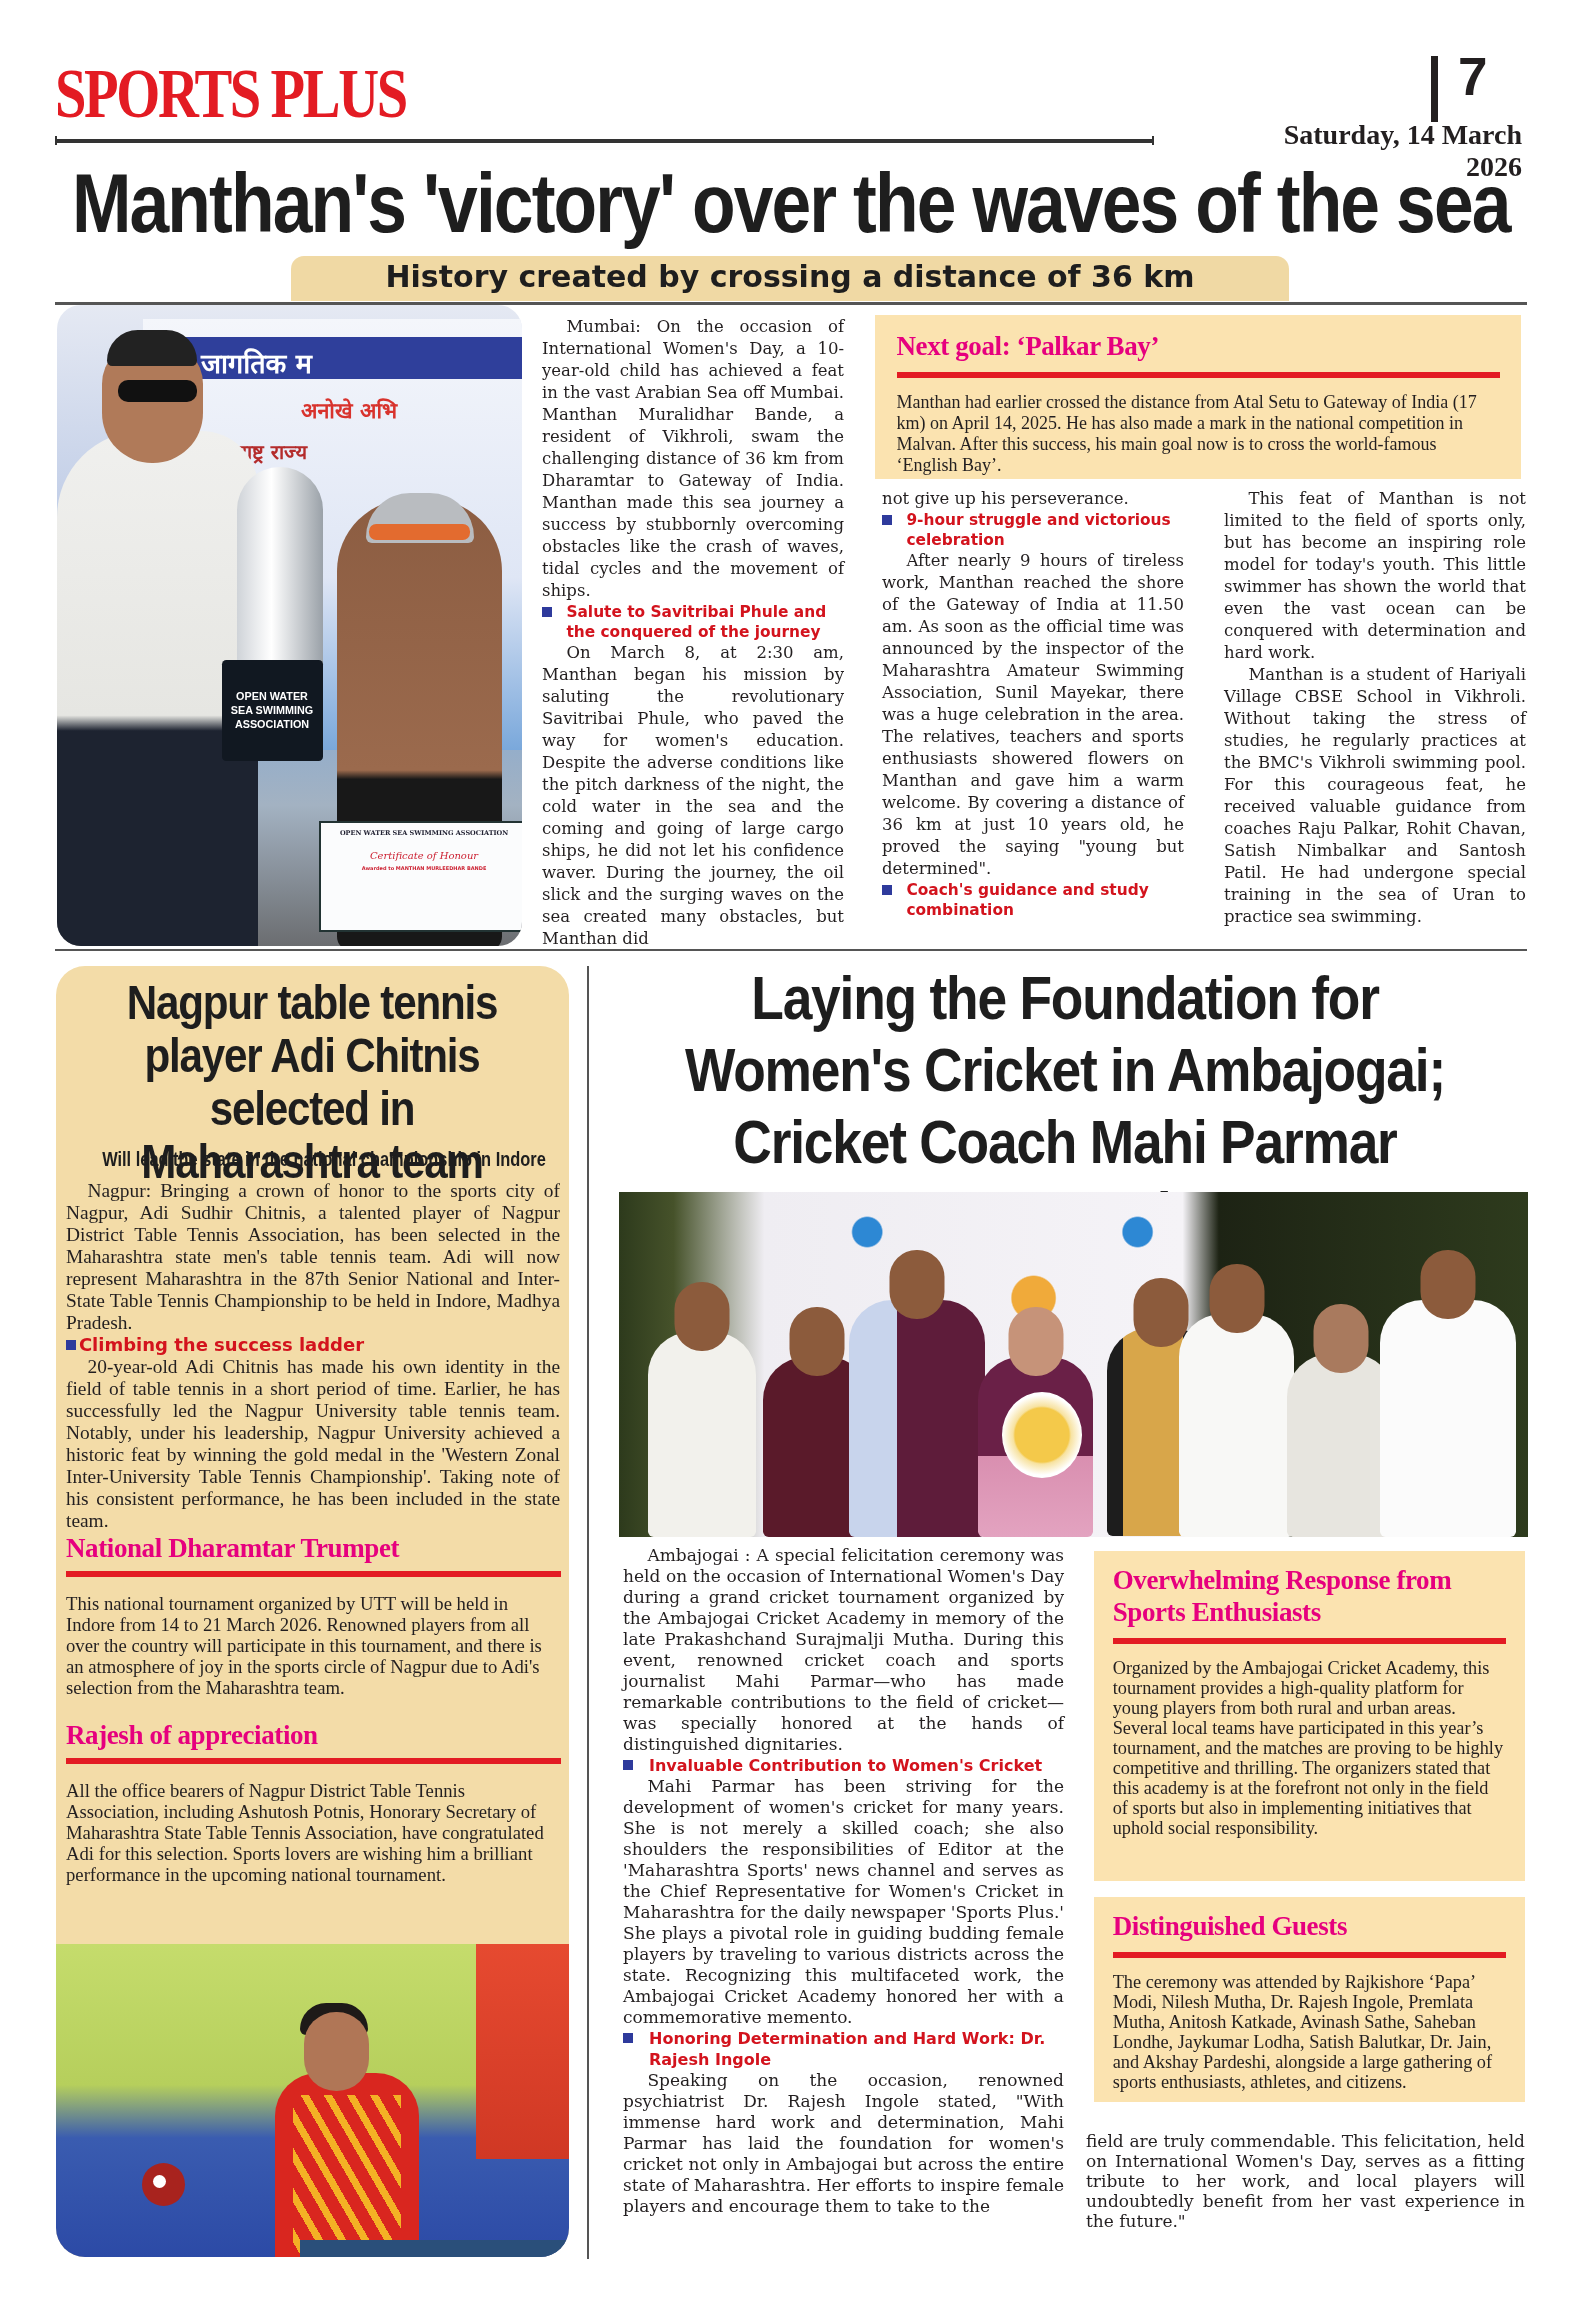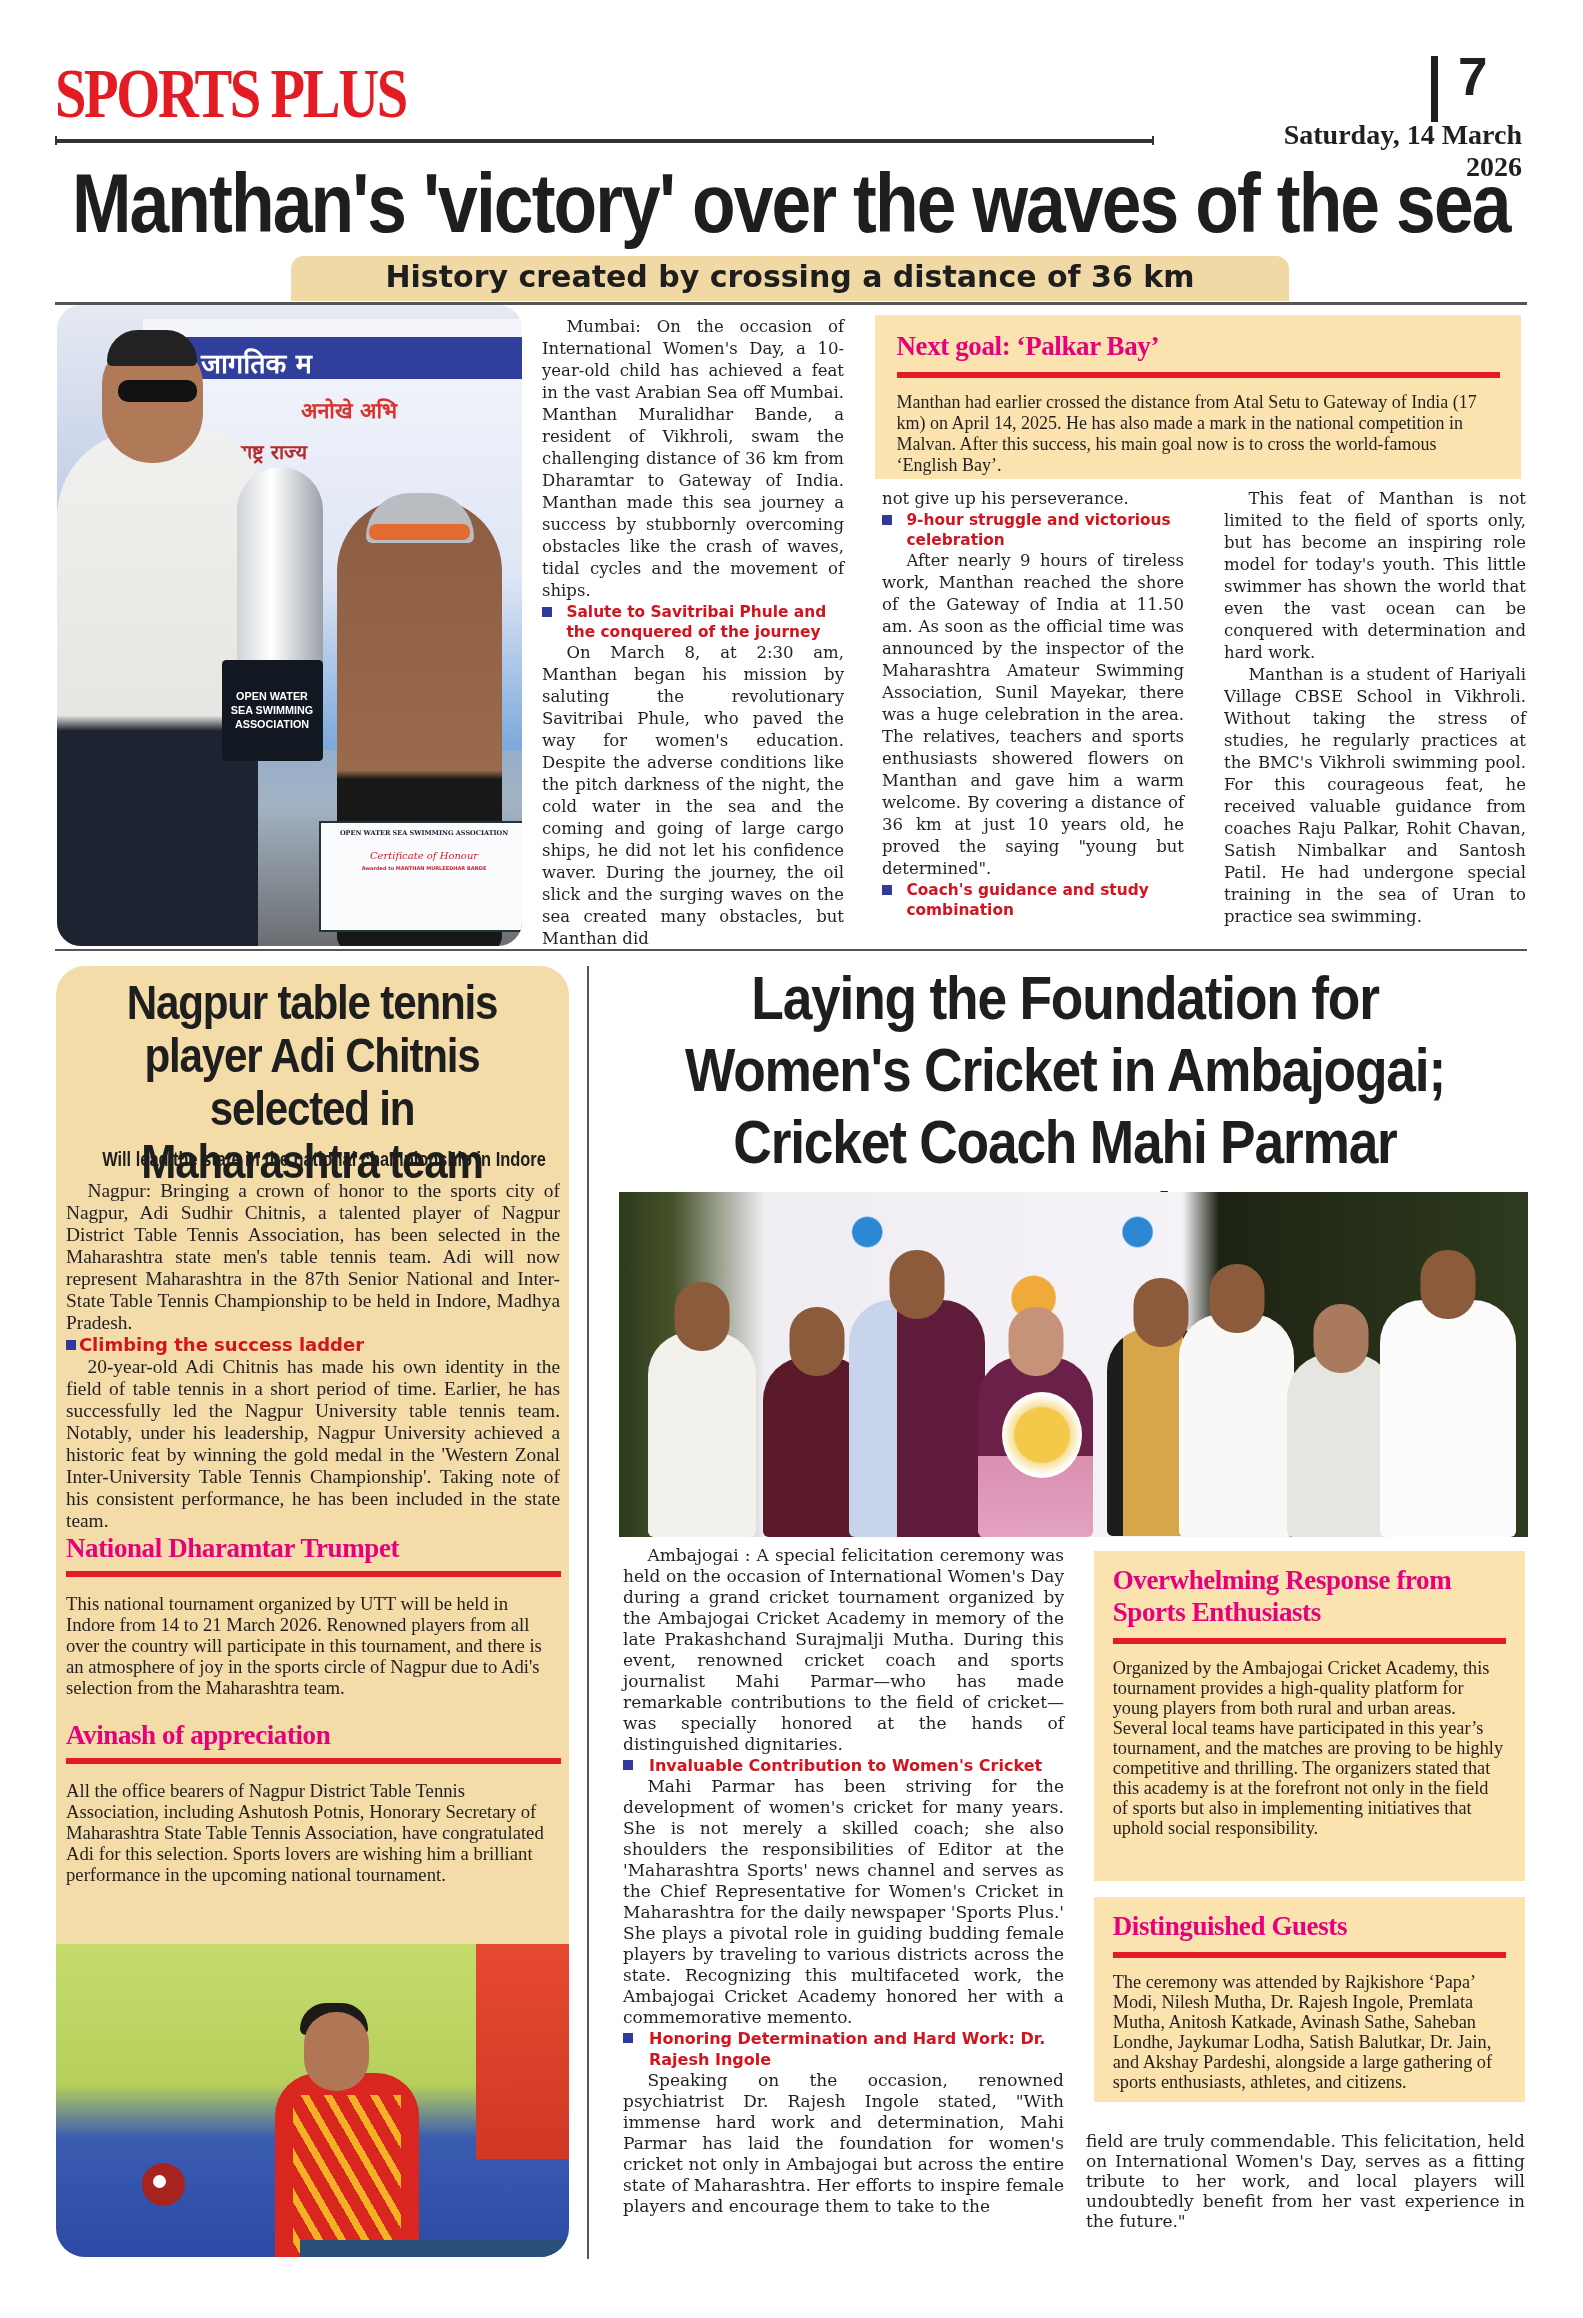--- a/index.html
+++ b/index.html
@@ -191,21 +191,21 @@
       <span>Climbing the success ladder</span>
     </div>
     <p>20-year-old Adi Chitnis has made his own identity in the field of table tennis in a short period of time. Earlier, he has successfully led the Nagpur University table tennis team. Notably, under his leadership, Nagpur University achieved a historic feat by winning the gold medal in the 'Western Zonal Inter-University Table Tennis Championship'. Taking note of his consistent performance, he has been included in the state team.</p>
   </div>
   <div class="nagpur-info" style="top:567px;">
     <div class="info-title">National Dharamtar Trumpet</div>
     <div class="info-rule"></div>
     <div class="info-body">This national tournament organized by UTT will be held in Indore from 14 to 21 March 2026. Renowned players from all over the country will participate in this tournament, and there is an atmosphere of joy in the sports circle of Nagpur due to Adi's selection from the Maharashtra team.</div>
   </div>
   <div class="nagpur-info" style="top:754px;">
-    <div class="info-title">Avinash of appreciation</div>
+    <div class="info-title">Rajesh of appreciation</div>
     <div class="info-rule"></div>
     <div class="info-body">All the office bearers of Nagpur District Table Tennis Association, including Ashutosh Potnis, Honorary Secretary of Maharashtra State Table Tennis Association, have congratulated Adi for this selection. Sports lovers are wishing him a brilliant performance in the upcoming national tournament.</div>
   </div>
   <div class="tt-photo">
     <div class="tt-stand"></div>
     <div class="tt-player"></div>
     <div class="tt-player-stripes"></div>
     <div class="tt-hair"></div>
     <div class="tt-head"></div>
     <div class="tt-paddle"></div>

